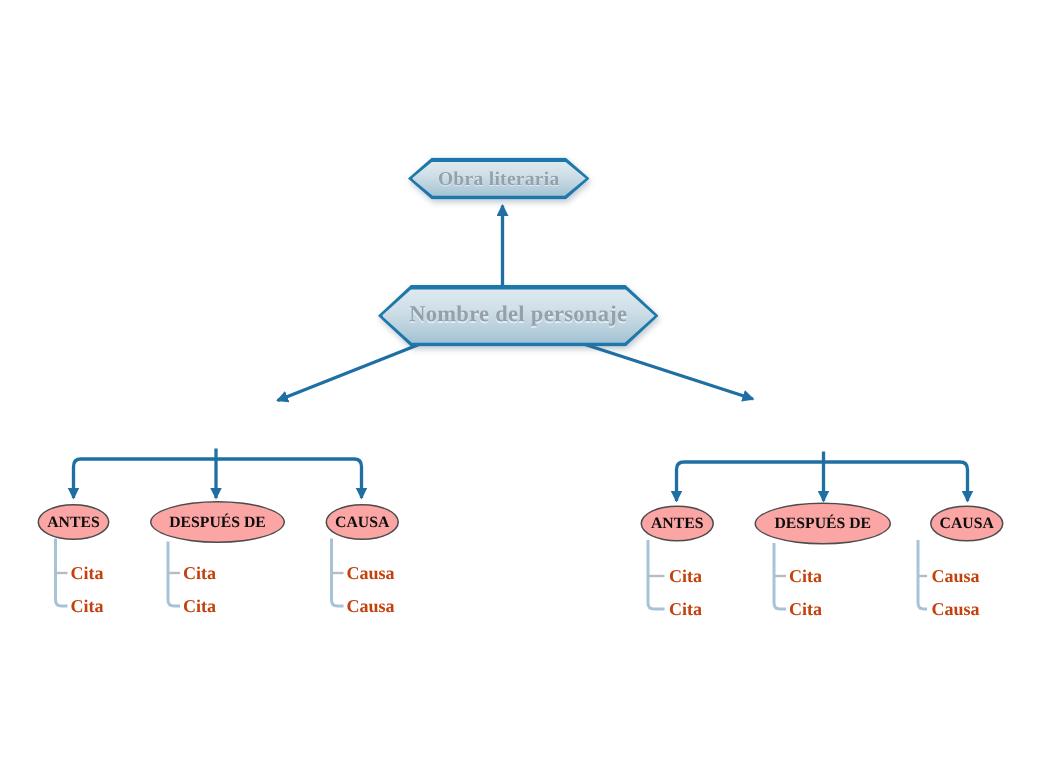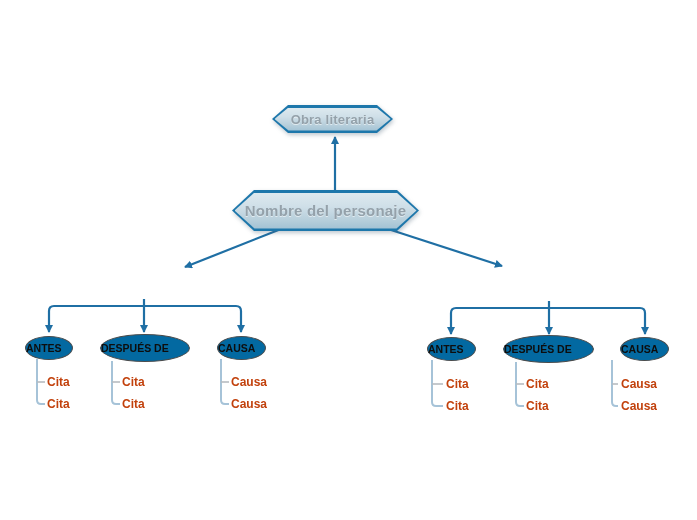--- a/index.html
+++ b/index.html
@@ -1,18 +1,18 @@
 <!DOCTYPE html>
 <html><head>
 <meta charset="utf-8">
 <style>
   html,body{margin:0;padding:0;background:#ffffff;}
   .canvas{
     position:relative;width:697px;height:520px;background:#ffffff;overflow:hidden;
-    font-family:Liberation Sans, sans-serif;
+    font-family:Liberation Serif, serif;
   }
   .connectors{position:absolute;left:0;top:0;}
 
   
   .hex-wrap{position:absolute;filter:drop-shadow(1px 2px 2px rgba(70,95,115,.35));}
   .hex-border{
     position:absolute;inset:0;background:#1d77ab;
     clip-path:polygon(0 50%, var(--pt) 0, calc(100% - var(--pt)) 0, 100% 50%, calc(100% - var(--pt)) 100%, var(--pt) 100%);
   }
   .hex-fill{
@@ -20,22 +20,22 @@
     background:linear-gradient(180deg,#dde9ef 0%,#cfdfe8 38%,#b9d0dc 72%,#a2c2d4 100%);
     clip-path:polygon(0 50%, calc(var(--pt) - 2px) 0, calc(100% - var(--pt) + 2px) 0, 100% 50%, calc(100% - var(--pt) + 2px) 100%, calc(var(--pt) - 2px) 100%);
     display:flex;align-items:center;justify-content:center;
   }
   .hex-label{font-weight:bold;white-space:nowrap;letter-spacing:.2px;}
   .lbl-gray{color:#94a1aa;text-shadow:0 1px 0 rgba(255,255,255,.55);}
   .lbl-dark{color:#3d2417;}
 
   
   .ellipse{
-    position:absolute;border:1.4px solid #4c4c4c;border-radius:50%;background:#0369a1;
-    display:flex;align-items:center;justify-content:flex-start;box-sizing:border-box;
+    position:absolute;border:1.4px solid #4c4c4c;border-radius:50%;background:#fca5a5;
+    display:flex;align-items:center;justify-content:center;box-sizing:border-box;
   }
   .ellipse span{font-weight:bold;font-size:10.5px;color:#0d0d0d;white-space:nowrap;}
 
   
   .leaf{
     position:absolute;font-weight:bold;font-size:12px;color:#c2410c;
     white-space:nowrap;line-height:14px;
   }
 </style>
 </head>
@@ -84,21 +84,21 @@
   </svg>
 
   <div class="hex-wrap" style="left:272px;top:105px;width:121px;height:28px;--pt:16px;">
     <div class="hex-border">
       <div class="hex-fill">
         <span class="hex-label lbl-gray" style="font-size:13px;">Obra literaria</span>
       </div>
     </div>
   </div>
 
-  <div class="hex-wrap" style="left:232px;top:190px;width:187px;height:41px;--pt:22px;">
+  <div class="hex-wrap" style="left:252px;top:190px;width:187px;height:41px;--pt:22px;">
     <div class="hex-border">
       <div class="hex-fill">
         <span class="hex-label lbl-gray" style="font-size:15px;">Nombre del personaje</span>
       </div>
     </div>
   </div>
 
 
 
   <div class="ellipse" style="left:25px;top:336px;width:48px;height:24px;">

